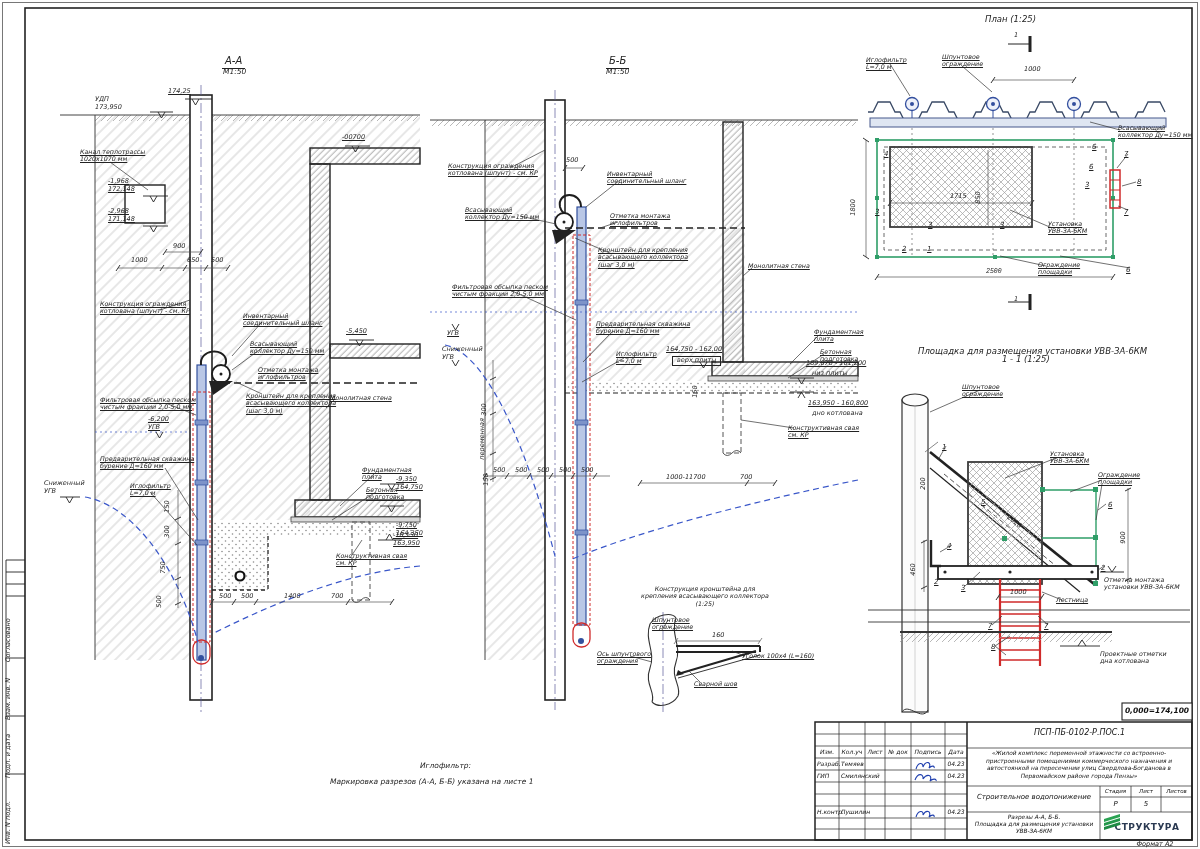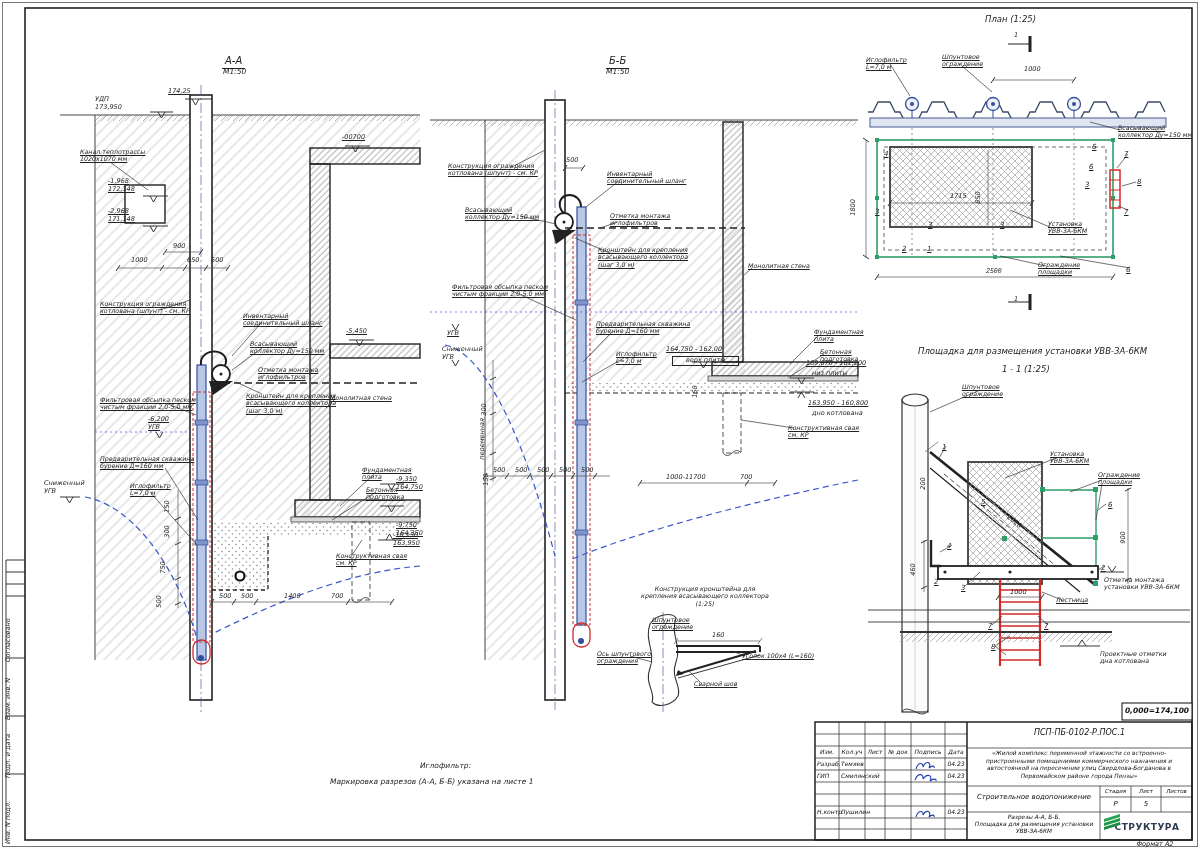--- a/index.html
+++ b/index.html
@@ -10,21 +10,21 @@
   .lbl{position:absolute;font:italic 6.3px/1.18 "DejaVu Sans",sans-serif;color:#222;white-space:pre-line;}
   .lbl.u{text-decoration:underline;text-underline-offset:1px;}
   .lbl.dim{font-size:6.5px;}
   .lbl.co{font-size:7px;text-decoration:underline;}
   .lbl.st{font-size:10px;border-bottom:1px solid #222;padding:0 3px 1px;}
   .lbl.st2{font-size:7.5px;}
   .lbl.pt{font-size:8.5px;}
   .lbl.note{font-size:7.5px;}
   .lbl.rot{transform:rotate(-90deg);transform-origin:0 100%;white-space:nowrap;}
   .lbl.rot45{transform:rotate(39deg);transform-origin:0 0;white-space:nowrap;}
-  .lbl.box{border:1px solid #222;padding:0 13px;text-decoration:none;}
+  .lbl.box{border:1px solid #222;padding:0 4px;text-decoration:none;}
   .lbl.ctr{text-align:center;}
   .strip-lbl{position:absolute;font:italic 6.5px "DejaVu Sans",sans-serif;color:#222;
              transform:rotate(-90deg);transform-origin:0 100%;white-space:nowrap;}
   
   .tbt{position:absolute;font:italic 6px/1.2 "DejaVu Sans",sans-serif;color:#111;white-space:pre-line;}
   .tbt.c{text-align:center;}
   .tbt.b{font-weight:bold;}
   .logo-box{position:absolute;left:1102px;top:813px;width:90px;height:27px;display:flex;
             align-items:center;justify-content:center;gap:3px;}
   .logo-text{font:bold 9px "DejaVu Sans",sans-serif;color:#2b3a52;letter-spacing:.5px;font-style:normal;}
@@ -397,21 +397,21 @@
       <div class="lbl co" style="left: 1137px; top: 178px;">8</div>
       <div class="lbl co" style="left: 1124px; top: 150px;">7</div>
       <div class="lbl co" style="left: 1124px; top: 208px;">7</div>
       <div class="lbl co" style="left: 875px; top: 208px;">3</div>
       <div class="lbl co" style="left: 928px; top: 221px;">3</div>
       <div class="lbl co" style="left: 1000px; top: 221px;">3</div>
       <div class="lbl co" style="left: 902px; top: 245px;">2</div>
       <div class="lbl co" style="left: 927px; top: 245px;">1</div>
       <div class="lbl co" style="left: 1126px; top: 266px;">6</div>
       <div class="lbl pt" style="left: 918px; top: 346px;">Площадка для размещения установки УВВ-ЗА-6КМ</div>
-      <div class="lbl pt" style="left: 1002px; top: 364px;">1 - 1 (1:25)</div>
+      <div class="lbl pt" style="left: 1002px; top: 354px;">1 - 1 (1:25)</div>
       <div class="lbl ann u" style="left: 962px; top: 383px;">Шпунтовое
 ограждение</div>
       <div class="lbl ann u" style="left: 1050px; top: 450px;">Установка
 УВВ-ЗА-6КМ</div>
       <div class="lbl ann u" style="left: 1098px; top: 471px;">Ограждение
 площадки</div>
       <div class="lbl dim rot" style="left: 928px; top: 482px;">200</div>
       <div class="lbl dim rot45" style="left: 1010px; top: 514px;">2020</div>
       <div class="lbl dim rot" style="left: 1128px; top: 536px;">900</div>
       <div class="lbl dim rot" style="left: 918px; top: 568px;">460</div>

